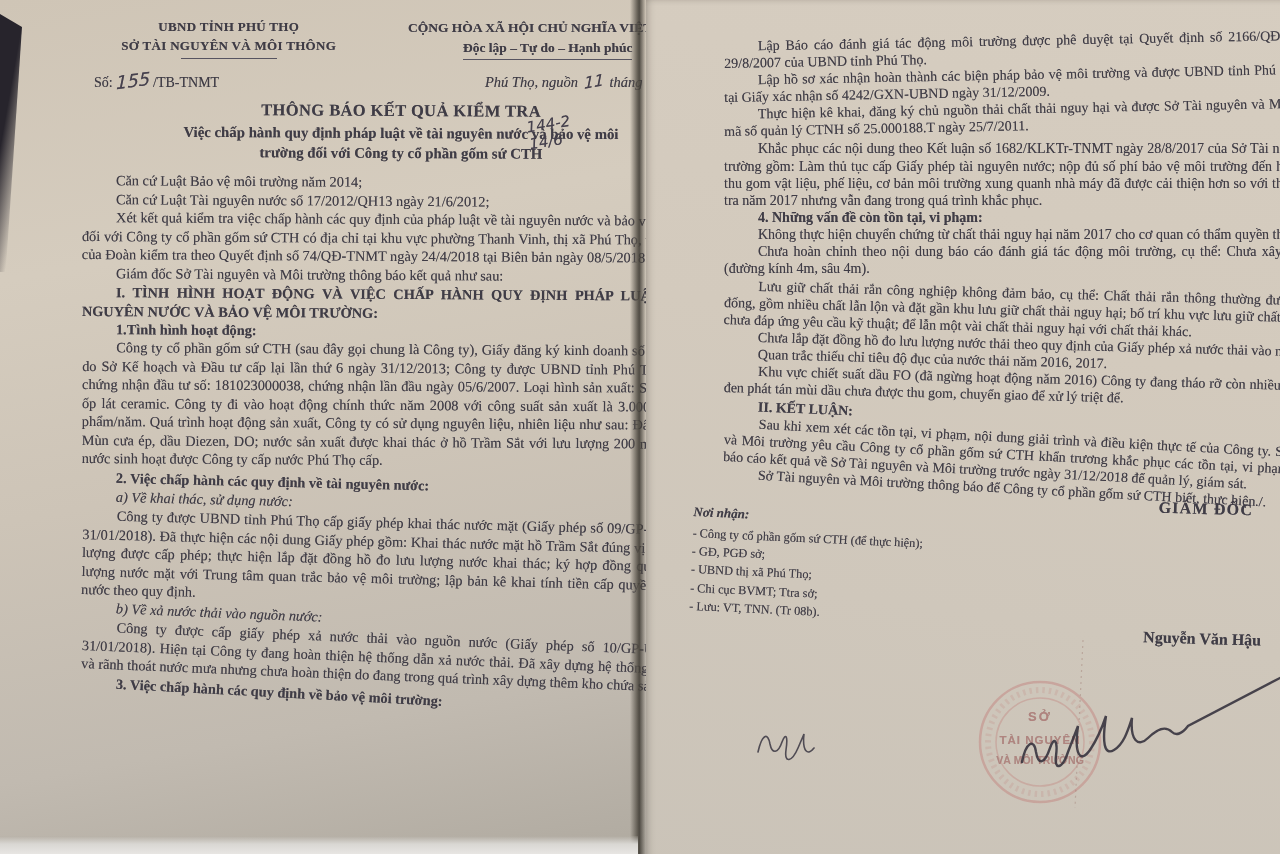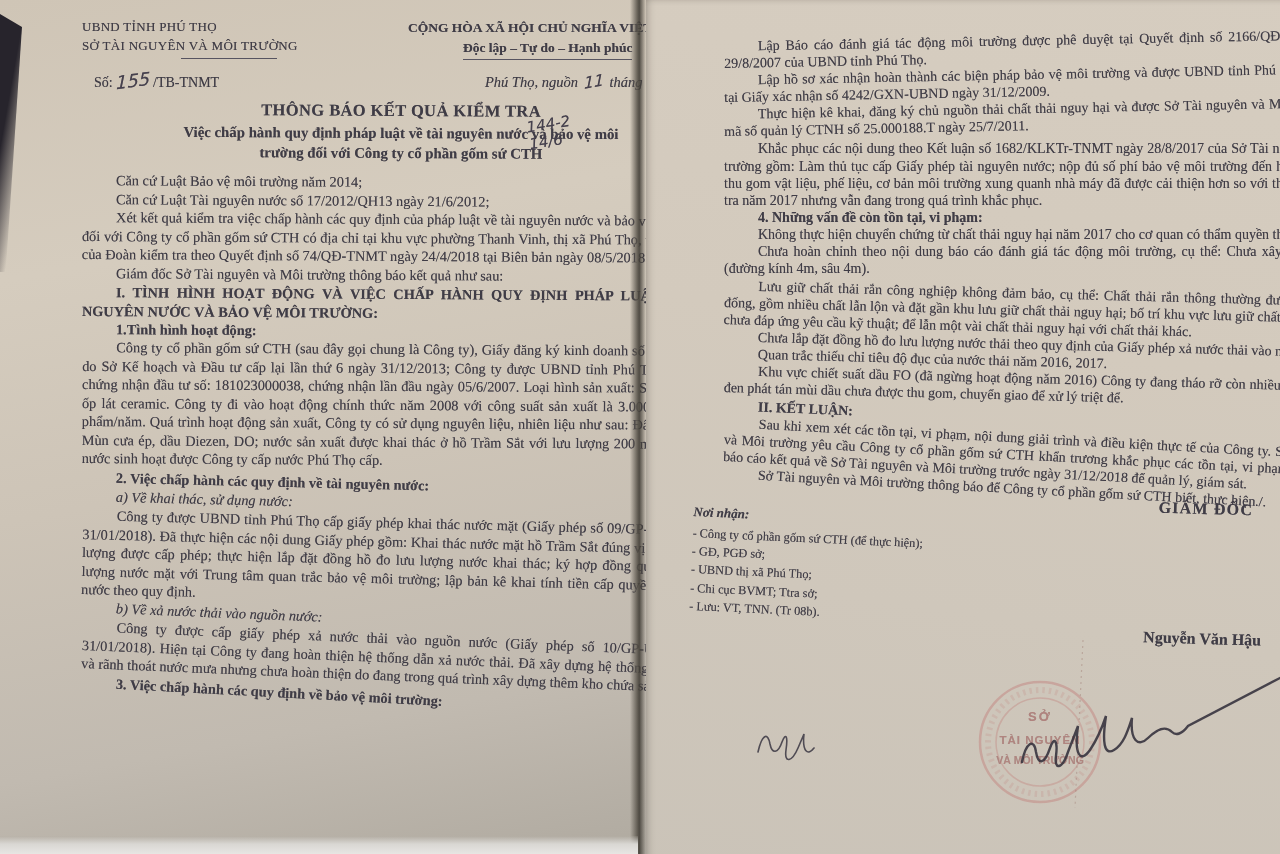--- a/index.html
+++ b/index.html
@@ -26,21 +26,21 @@
     background:linear-gradient(90deg,rgba(110,104,94,0) 0%,rgba(88,83,74,.85) 45%,rgba(66,62,55,.9) 58%,rgba(140,134,124,0) 100%);}
   .corner-wedge{position:absolute;left:0;top:14px;width:22px;height:258px;
     background:linear-gradient(100deg,#27242c 35%,rgba(39,36,44,0) 75%);
     clip-path:polygon(0 0,100% 5%,26% 100%,0 100%);}
   .bottom-strip{position:absolute;left:0;top:836px;width:638px;height:18px;
     background:linear-gradient(180deg,rgba(170,164,154,.2) 0%,#d9d7d3 45%,#e8e6e3 100%);}
 
   
   .ink{text-shadow:0 0 .6px rgba(62,58,68,.55);}
   .hdr-row{display:flex;}
-  .hdr-left{width:46%;text-align:left;font-size:13px;font-weight:normal;line-height:1.45;letter-spacing:.3px;}
+  .hdr-left{width:46%;text-align:center;font-size:13px;font-weight:bold;line-height:1.45;letter-spacing:.3px;}
   .hdr-right{width:54%;text-align:center;font-size:13.5px;font-weight:bold;line-height:1.45;}
   .uline{display:inline-block;border-bottom:1.3px solid #575460;padding-bottom:2px;}
   .uline-short{display:block;width:96px;margin:2px auto 0;border-bottom:1.3px solid #575460;}
   .num-row{display:flex;justify-content:space-between;align-items:baseline;margin:10px 2px 0 12px;font-size:14px;}
   .dateline{font-style:italic;font-size:14.5px;}
   .hand{font-family:"DejaVu Sans",sans-serif;font-style:italic;font-weight:500;color:#46414e;}
   .hand-num{display:inline-block;font-size:18px;transform:rotate(-7deg) skewX(-8deg);margin:0 3px;}
   .hand-day{display:inline-block;font-size:16px;transform:rotate(-9deg) skewX(-10deg);margin:0 2px;}
   .title-block{text-align:center;margin-top:10px;transform:rotate(.3deg);}
   .doc-title{font-size:16.5px;font-weight:bold;letter-spacing:.4px;}
@@ -76,21 +76,21 @@
 </style>
 </head>
 <body>
 
 <div class="photo">
 
   <div class="page page-left ink">
     <div class="hdr-row">
       <div class="hdr-left">
         <div>UBND TỈNH PHÚ THỌ</div>
-        <div>SỞ TÀI NGUYÊN VÀ MÔI TRƯỜNG</div>
+        <div>SỞ TÀI NGUYÊN VÀ MÔI THÔNG</div>
         <span class="uline-short"></span>
       </div>
       <div class="hdr-right">
         <div>CỘNG HÒA XÃ HỘI CHỦ NGHĨA VIỆT NAM</div>
         <div><span class="uline">Độc lập – Tự do – Hạnh phúc</span></div>
       </div>
     </div>
 
     <div class="num-row">
       <div>

